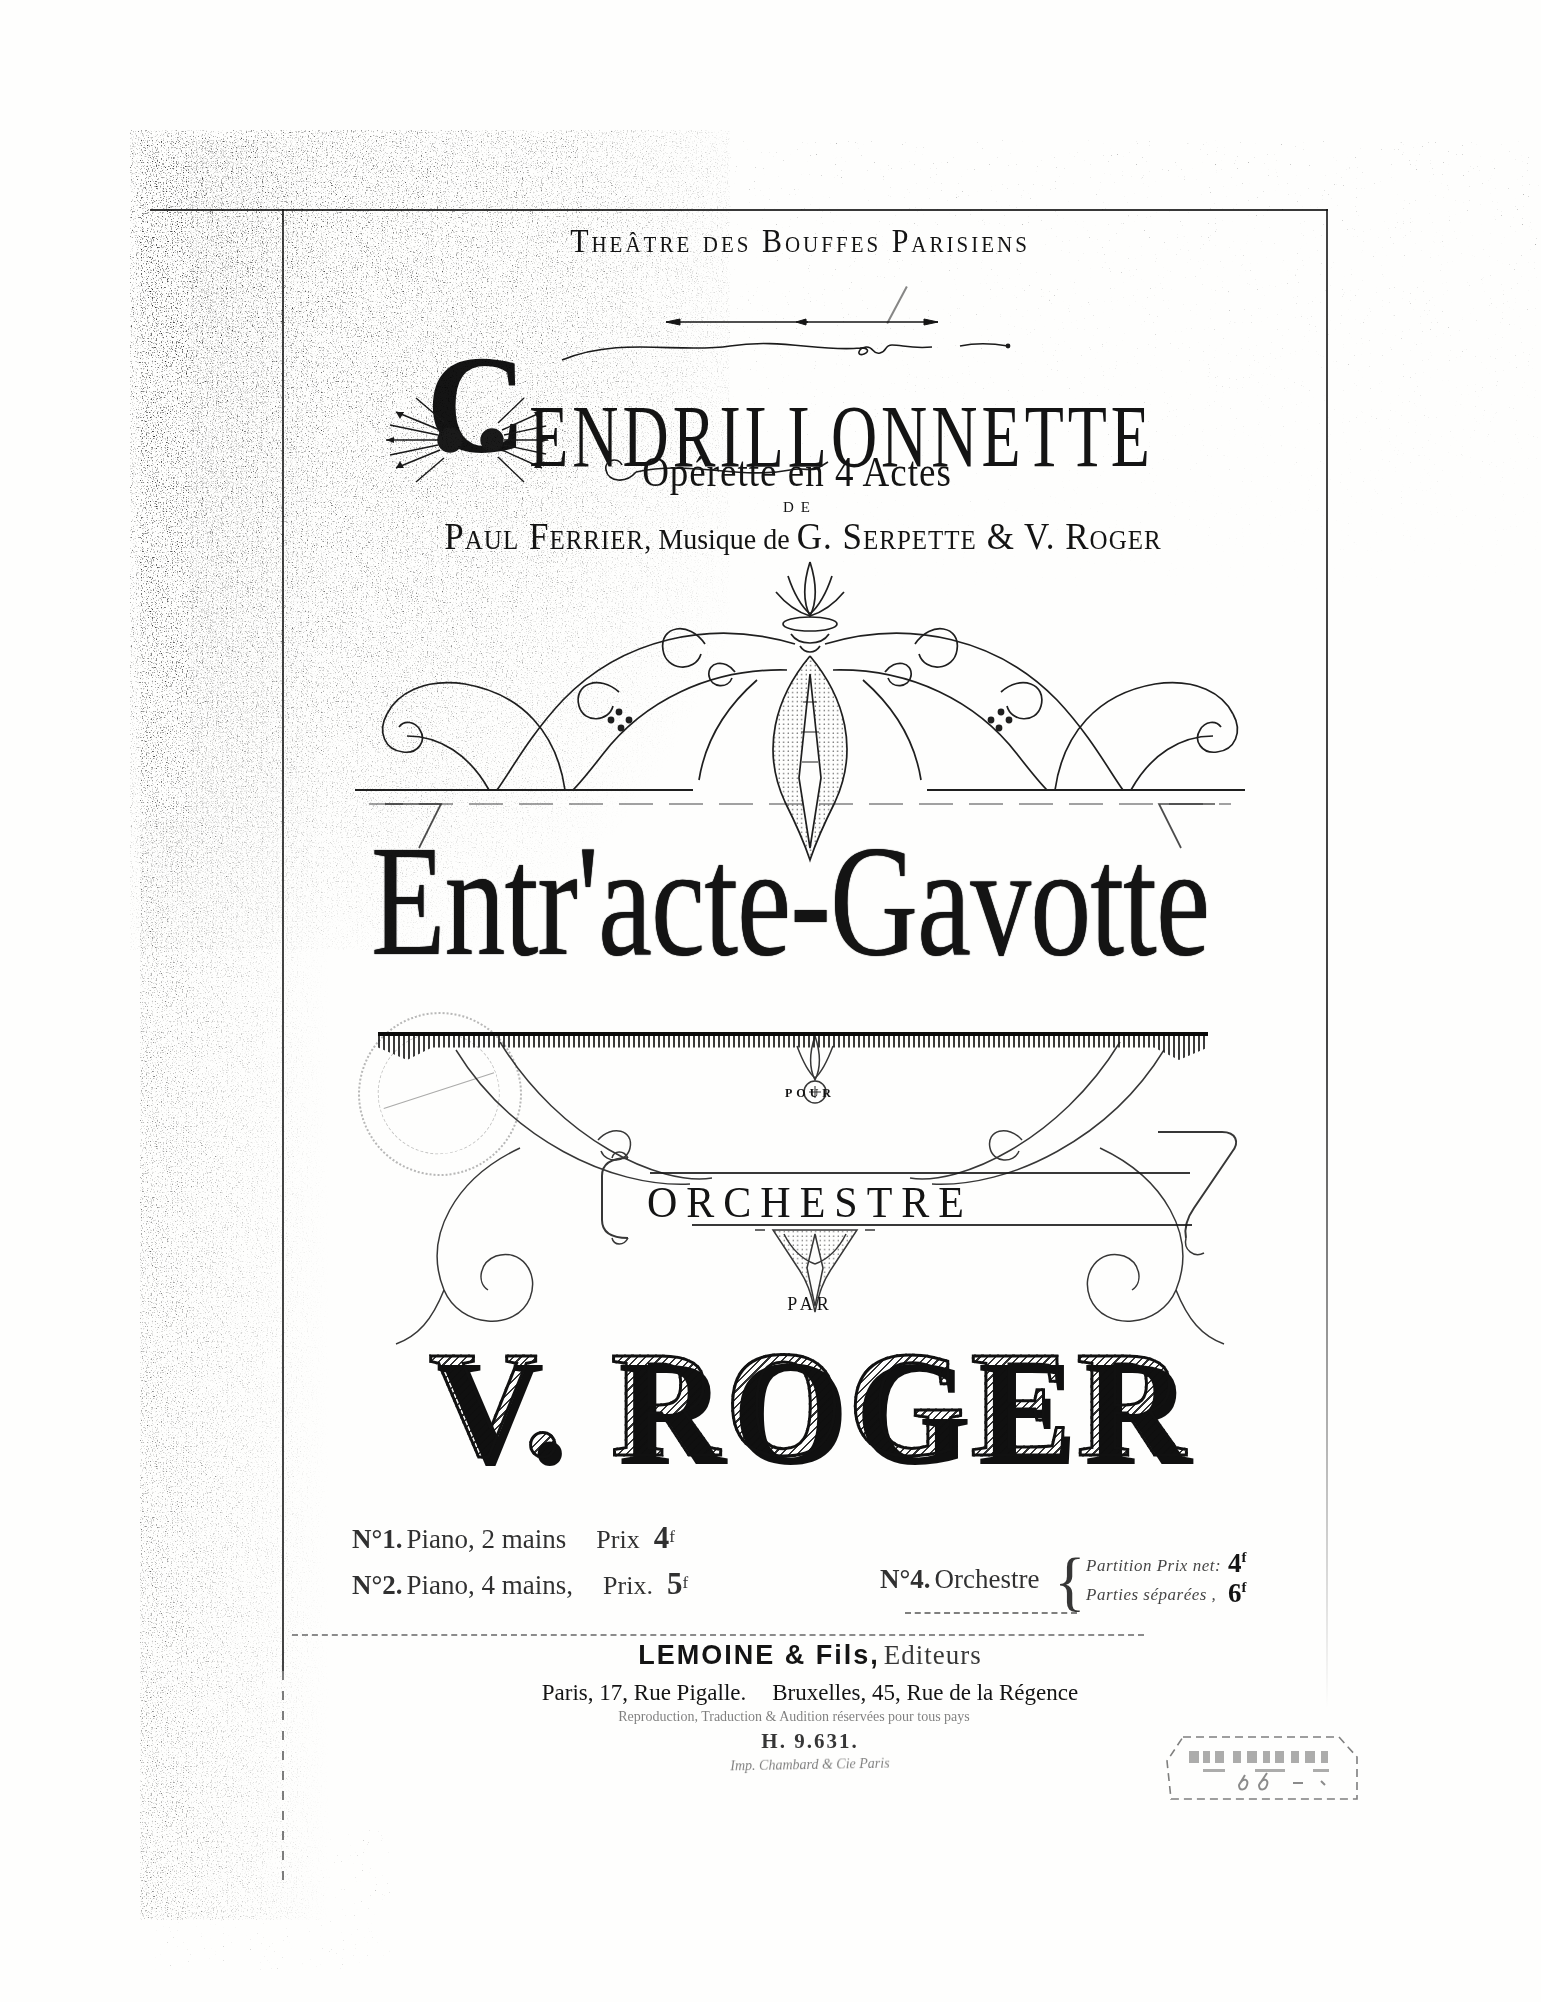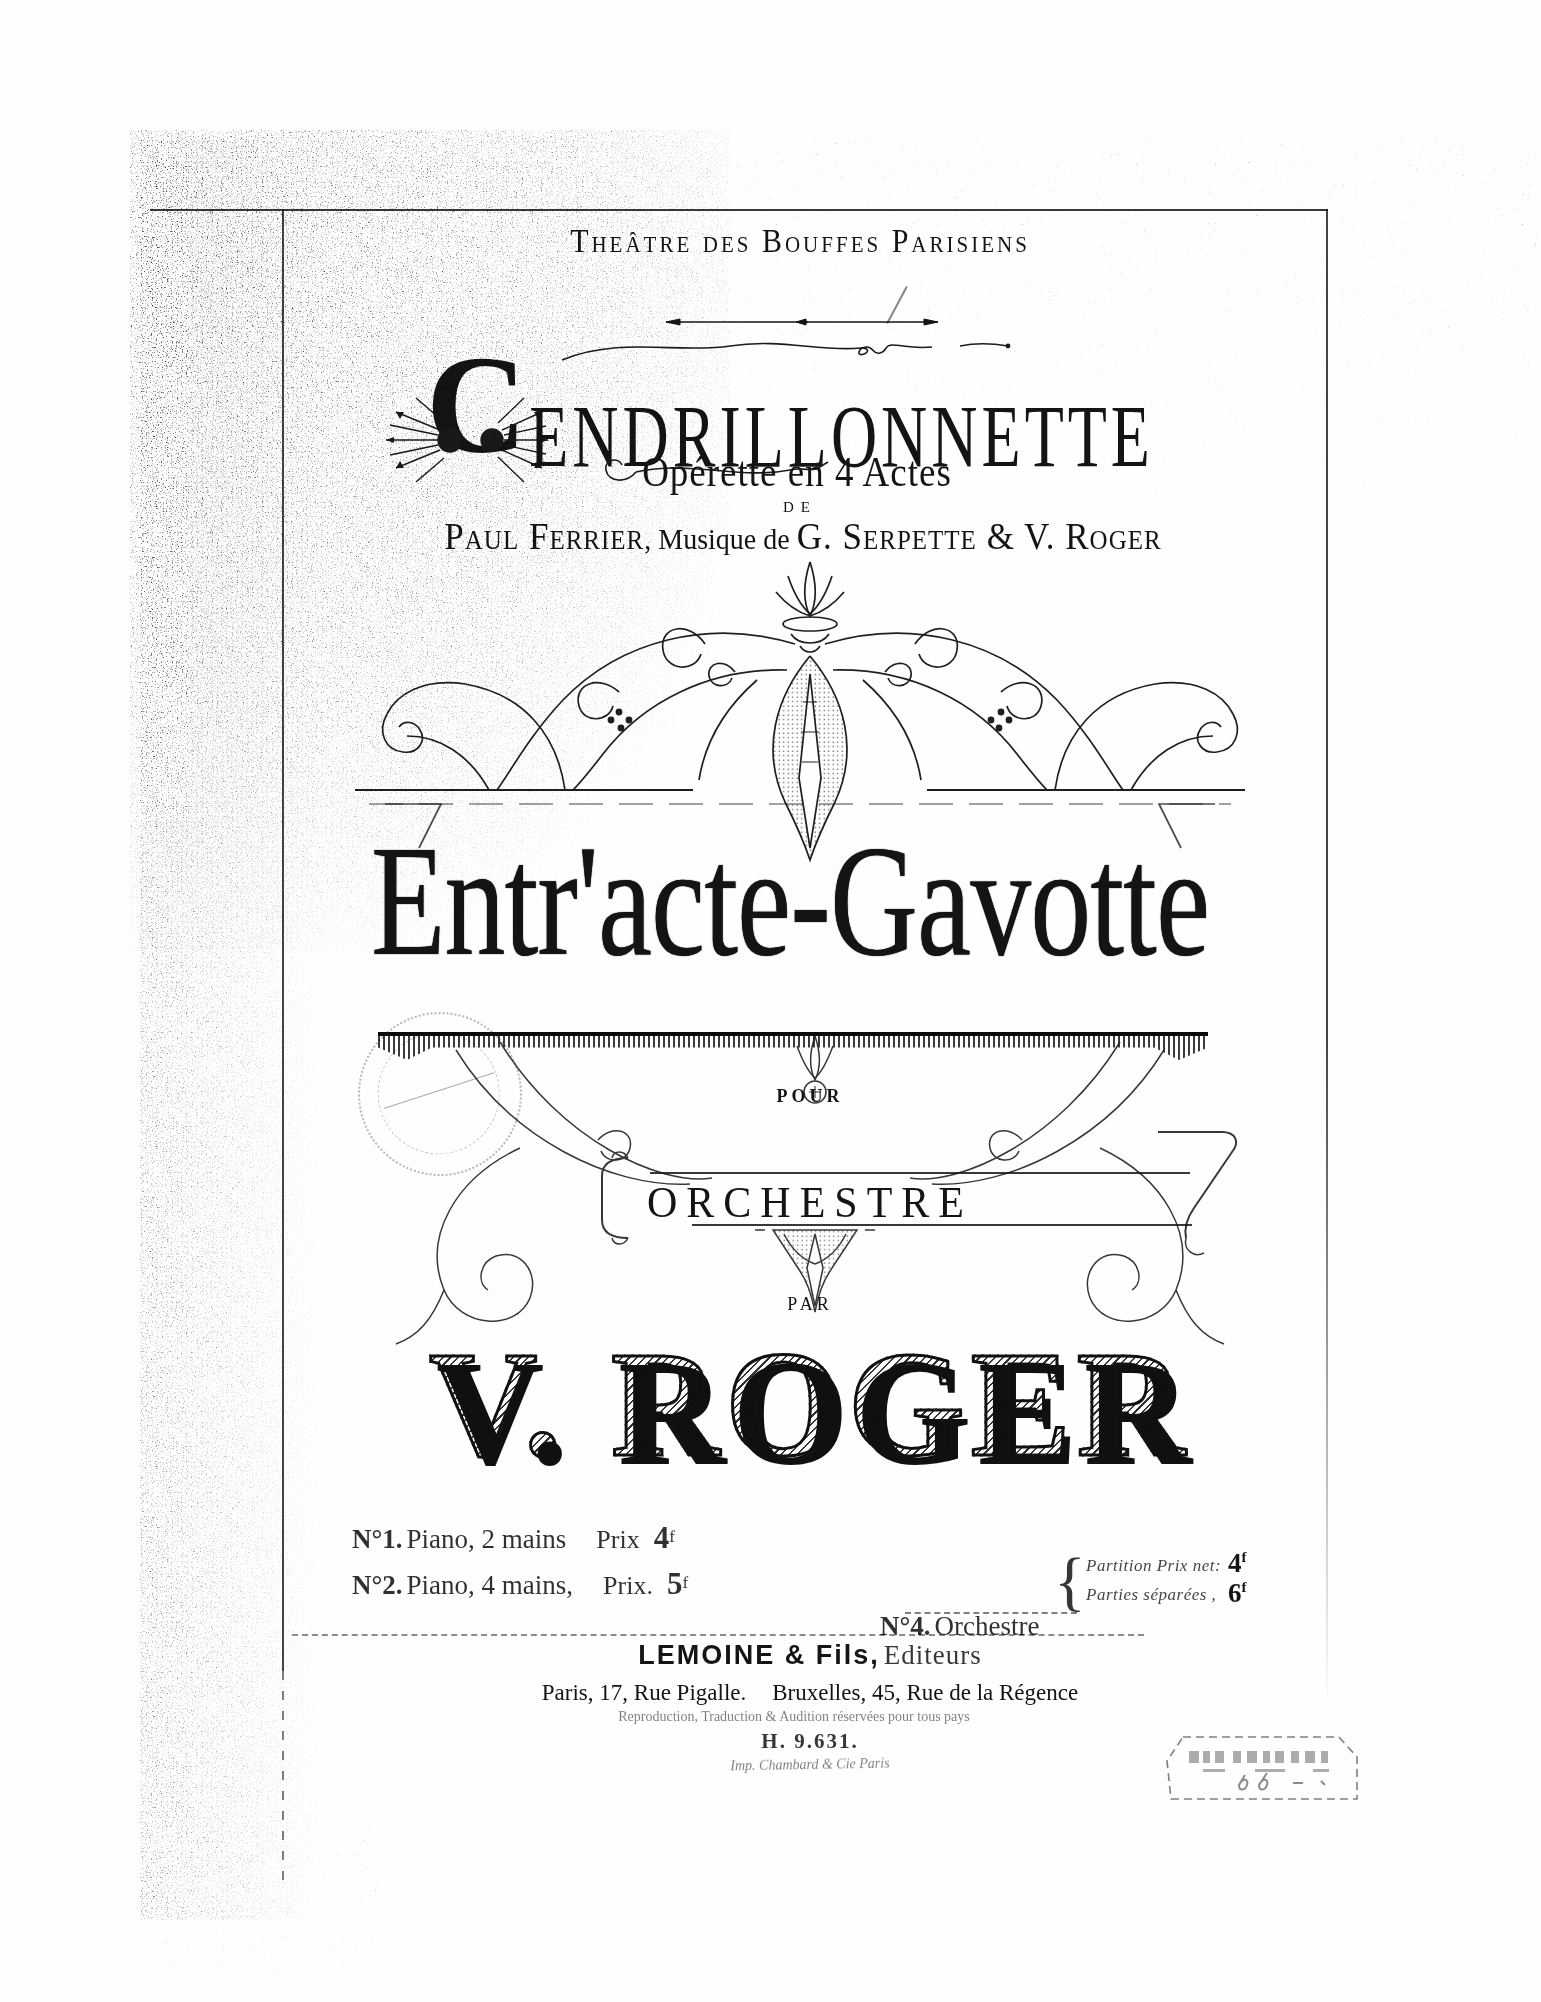--- a/index.html
+++ b/index.html
@@ -42,21 +42,21 @@
     border-top:4px solid #0a0a0a;
     clip-path:polygon(0 0,100% 0,100% 55%,96.5% 100%,93.5% 55%,6.5% 55%,3.5% 100%,0 55%);
   }
   
   .stamp-circle{left:358px;top:1012px;width:160px;height:160px;border-radius:50%;
     border:2px dotted rgba(25,25,25,.38);transform:rotate(-18deg);opacity:.8;}
   .stamp-circle .inner{position:absolute;left:18px;top:18px;width:120px;height:120px;border-radius:50%;border:1px dashed rgba(25,25,25,.3);}
   .stamp-circle .bar{position:absolute;left:22px;top:76px;width:116px;height:1px;background:rgba(20,20,20,.45);}
   
   .mid-ornament{left:360px;top:1028px;}
-  .pour{left:710px;top:1086px;width:200px;font-size:18px;letter-spacing:4px;font-weight:600;}
+  .pour{left:710px;top:1086px;width:200px;font-size:12px;letter-spacing:4px;font-weight:600;}
   .orch-rule-top{left:650px;top:1172px;width:540px;height:2px;background:#151515;opacity:.85;}
   .orch-rule-bottom{left:692px;top:1224px;width:500px;height:2px;background:#151515;opacity:.85;}
   .orchestre{left:610px;top:1178px;width:400px;font-size:42px;letter-spacing:9px;transform:scaleY(1.05);}
   .par{left:710px;top:1294px;width:200px;font-size:18px;letter-spacing:4px;}
   
   .vroger{left:310px;top:1318px;width:1000px;text-align:center;font-size:150px;font-weight:bold;letter-spacing:6px;white-space:nowrap;}
   .vroger .layer{position:absolute;left:0;top:0;width:100%;}
   .vr-shadow{color:#101010;transform:translate(7px,9px);}
   .vr-face{
     background:repeating-linear-gradient(135deg,rgba(15,15,15,.85) 0 1.6px,rgba(255,255,255,0) 1.6px 5.5px);
@@ -67,21 +67,21 @@
   .ed{white-space:nowrap;text-align:right;}
   .ed .num{font-size:27px;font-weight:bold;}
   .ed .desc{font-size:27px;}
   .ed .plabel{font-size:26px;margin-left:26px;}
   .ed .price{font-size:31px;font-weight:bold;margin-left:10px;}
   .ed .unit{font-size:17px;vertical-align:super;}
   .ed{opacity:.88;}
   .ed-1{left:352px;top:1520px;}
   .ed-2{left:352px;top:1566px;}
   .ed-3{left:880px;top:1518px;}
-  .ed-4{left:880px;top:1564px;margin-top:47px;}
+  .ed-4{left:880px;top:1564px;}
   .brace{left:1054px;top:1548px;font-size:66px;font-weight:300;transform:scaleY(1.0);opacity:.85;line-height:1;}
   .opt{left:1086px;width:150px;font-style:italic;font-size:17px;opacity:.8;white-space:nowrap;letter-spacing:.5px;filter:blur(.2px);}
   .opt-1{top:1556px;}
   .opt-2{top:1585px;}
   .opt-price{font-size:27px;font-weight:bold;font-style:normal;position:absolute;}
   .optp-1{left:1228px;top:1548px;}
   .optp-2{left:1228px;top:1578px;}
   .opt-price .unit{font-size:15px;vertical-align:super;}
   .dash-short{left:905px;top:1612px;width:172px;border-top:2px dashed rgba(0,0,0,.5);}
   .dash-long{left:292px;top:1634px;width:852px;border-top:2px dashed rgba(0,0,0,.45);}

